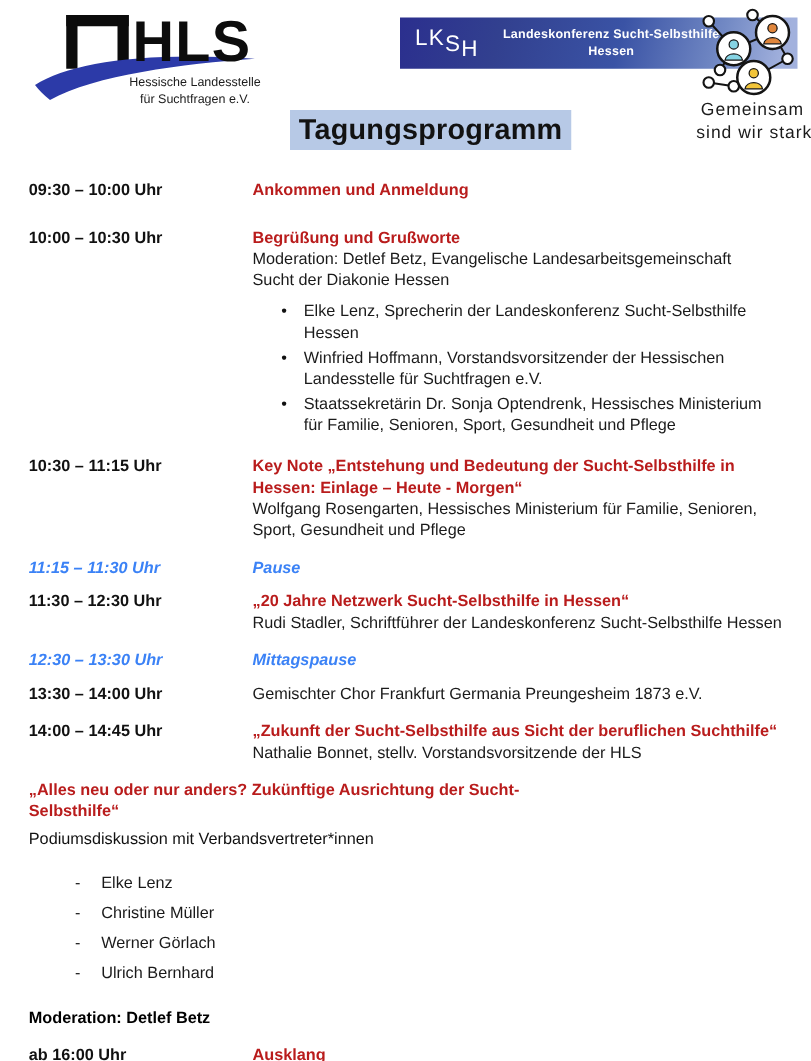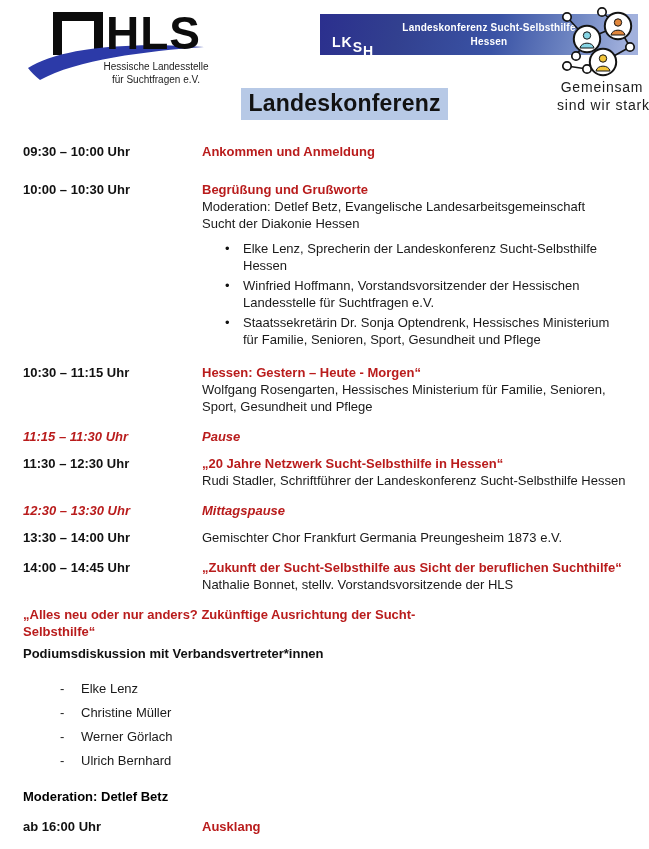--- a/index.html
+++ b/index.html
@@ -25,21 +25,21 @@
   .hls-sub {
     position:absolute; left:70px; top:52px; width:120px;
     font-size:10px; line-height:1.3; color:#1c1c1c; text-align:center; white-space:nowrap;
   }
 
   .lksh-banner {
     position:absolute; left:320px; top:14px; width:318px; height:41px;
     background:linear-gradient(103deg,#2b2f8e 0%,#32408f 25%,#3a53a5 55%,#7289c4 80%,#a2b1dd 96%);
     color:#fff;
   }
-  .lksh-abbr { position:absolute; left:12px; top:20px; font-weight:bold; font-size:14px; letter-spacing:1px; }
+  .lksh-abbr { position:absolute; left:12px; top:6px; font-weight:normal; font-size:18px; letter-spacing:1px; }
   .lksh-abbr .lt-s { display:inline-block; transform:translateY(5px); }
   .lksh-abbr .lt-h { display:inline-block; transform:translateY(9px); }
   .lksh-band-text {
     position:absolute; left:78px; right:58px; top:7px;
     text-align:center; font-size:10px; font-weight:bold; line-height:1.35; letter-spacing:0.2px;
   }
 
   .network { position:absolute; left:557px; top:4px; width:90px; text-align:center; }
   .network svg { display:block; margin:0 auto; }
   .slogan {
@@ -57,27 +57,27 @@
   
   .schedule { position:absolute; left:23px; top:143px; width:620px; font-size:13px; line-height:17px; }
   .row { display:flex; margin-bottom:13px; }
   .row.gap-lg { margin-bottom:21px; }
   .row.gap-sm { margin-bottom:10px; }
   .time { flex:0 0 179px; font-weight:bold; color:#111; white-space:nowrap; }
   .content { flex:1; min-width:0; }
   .line { white-space:nowrap; }
   .t { font-weight:bold; color:#b91c1c; }
 
-  .pause .time, .pause .content { color:#b91c1c; font-style:italic; font-weight:bold; }
+  .pause .time, .pause .content { color:#3b82f6; font-style:italic; font-weight:bold; }
 
   .bullets { margin-top:8px; }
   .bullet { position:relative; padding-left:41px; margin-bottom:3px; }
   .bullet::before { content:"\2022"; position:absolute; left:23px; top:0; color:#111; }
 
-  .podium { font-weight:bold; color:#111; margin-top:5px; }
+  .podium { font-weight:normal; color:#111; margin-top:5px; }
   .dash-items { margin-top:18px; }
   .dash { position:relative; padding-left:58px; margin-bottom:7px; }
   .dash::before { content:"-"; position:absolute; left:37px; top:0; color:#1a1a1a; }
   .moderation { font-weight:bold; color:#000000; margin-top:19px; }
 </style>
 </head>
 <body>
 
 <div class="page">
 
@@ -140,21 +140,21 @@
         <path d="M38,67 C39,60.5 51,60.5 52,67 Z" fill="#f2c53a" stroke="#141414" stroke-width="1"></path>
       </svg>
       <div class="slogan">
         <div>Gemeinsam</div>
         <div>sind wir stark</div>
       </div>
     </div>
   </div>
 
   <div class="title-row">
-    <span class="doc-title">Landeskonferenz</span>
+    <span class="doc-title">Tagungsprogramm</span>
   </div>
 
   <div class="schedule">
 
     <div class="row gap-lg">
       <div class="time">09:30 – 10:00 Uhr</div>
       <div class="content">
         <div class="line t">Ankommen und Anmeldung</div>
       </div>
     </div>
@@ -178,21 +178,22 @@
             <div class="line">Staatssekretärin Dr. Sonja Optendrenk, Hessisches Ministerium</div>
             <div class="line">für Familie, Senioren, Sport, Gesundheit und Pflege</div>
           </div>
         </div>
       </div>
     </div>
 
     <div class="row">
       <div class="time">10:30 – 11:15 Uhr</div>
       <div class="content">
-        <div class="line t">Hessen: Gestern – Heute - Morgen“</div>
+        <div class="line t">Key Note „Entstehung und Bedeutung der Sucht-Selbsthilfe in</div>
+        <div class="line t">Hessen: Einlage – Heute - Morgen“</div>
         <div class="line">Wolfgang Rosengarten, Hessisches Ministerium für Familie, Senioren,</div>
         <div class="line">Sport, Gesundheit und Pflege</div>
       </div>
     </div>
 
     <div class="row pause gap-sm">
       <div class="time">11:15 – 11:30 Uhr</div>
       <div class="content">
         <div class="line">Pause</div>
       </div>

